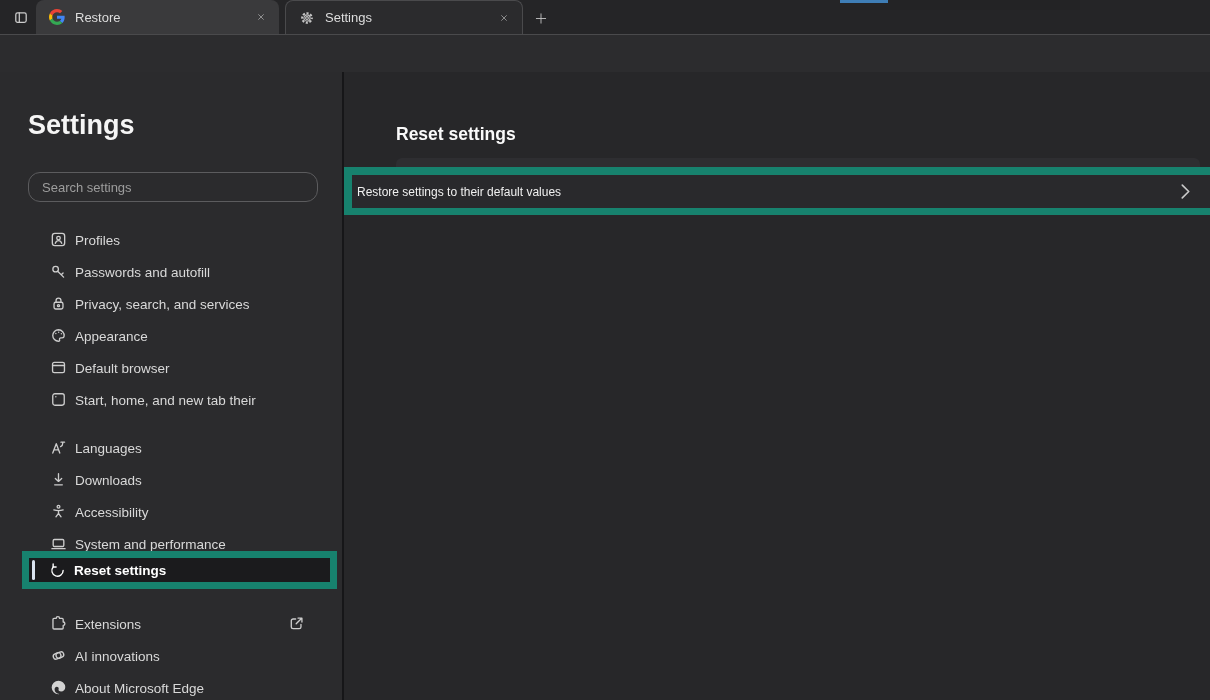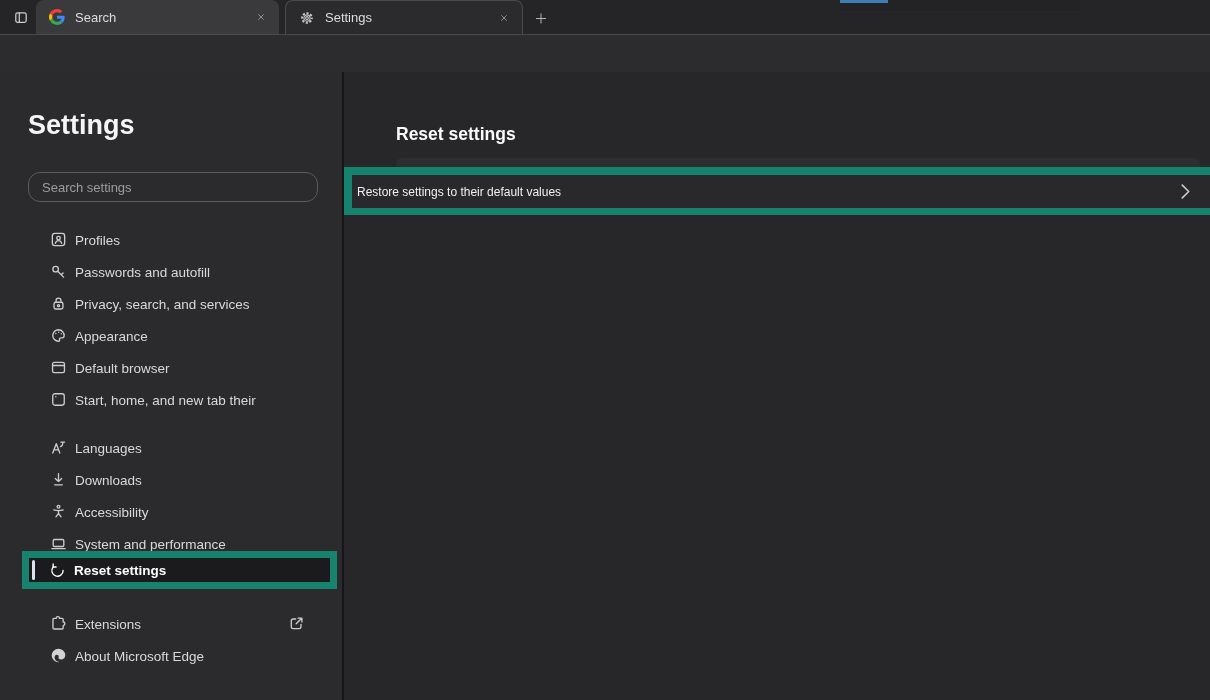--- a/index.html
+++ b/index.html
@@ -89,21 +89,21 @@
     </svg>
   </button>
 
   <div class="tab tab-google">
     <svg class="fav" width="16" height="16" viewBox="0 0 48 48">
       <path fill="#EA4335" d="M24 9.5c3.54 0 6.71 1.22 9.21 3.6l6.85-6.85C35.9 2.38 30.47 0 24 0 14.62 0 6.51 5.38 2.56 13.22l7.98 6.19C12.43 13.72 17.74 9.5 24 9.5z"></path>
       <path fill="#4285F4" d="M46.98 24.55c0-1.57-.15-3.09-.38-4.55H24v9.02h12.94c-.58 2.96-2.26 5.48-4.78 7.18l7.73 6c4.51-4.18 7.09-10.36 7.09-17.65z"></path>
       <path fill="#FBBC05" d="M10.53 28.59c-.48-1.45-.76-2.99-.76-4.59s.27-3.14.76-4.59l-7.98-6.19C.92 16.46 0 20.12 0 24c0 3.88.92 7.54 2.56 10.78l7.97-6.19z"></path>
       <path fill="#34A853" d="M24 48c6.48 0 11.93-2.13 15.89-5.81l-7.73-6c-2.15 1.45-4.92 2.3-8.16 2.3-6.26 0-11.57-4.22-13.47-9.91l-7.98 6.19C6.51 42.62 14.62 48 24 48z"></path>
     </svg>
-    <span class="tab-title">Search</span>
+    <span class="tab-title">Restore</span>
     <button class="tab-close">
       <svg class="ic" width="10" height="10" viewBox="0 0 10 10" style="stroke:#bfbfbf;stroke-width:1.1">
         <path d="M1 1l8 8M9 1L1 9"></path>
       </svg>
     </button>
   </div>
 
   <div class="tab tab-settings">
     <svg class="fav" width="16" height="16" viewBox="0 0 16 16">
       <circle cx="8" cy="8" r="4.9" fill="none" stroke="#c8c8c8" stroke-width="1.9" stroke-dasharray="2.2 1.64" stroke-dashoffset="1.1"></circle>
@@ -249,20 +249,27 @@
         <div class="item">
           <svg class="ic" width="17" height="17" viewBox="0 0 16 16">
             <path d="M5.8 3.2c0-.9.7-1.6 1.6-1.6S9 2.3 9 3.2h2.4c.55 0 1 .45 1 1v2.4c.9 0 1.6.7 1.6 1.6s-.7 1.6-1.6 1.6v2.4c0 .55-.45 1-1 1H3.8c-.55 0-1-.45-1-1V4.2c0-.55.45-1 1-1h2z"></path>
           </svg>
           <span class="lbl">Extensions</span>
           <svg class="ic ext" width="17" height="17" viewBox="0 0 16 16">
             <path d="M7.2 3.8H4.8A1.7 1.7 0 003.1 5.5v5.7a1.7 1.7 0 001.7 1.7h5.7a1.7 1.7 0 001.7-1.7V8.8M9.4 2.9h3.7v3.7M12.9 3.1L7.7 8.3"></path>
           </svg>
         </div>
         <div class="item">
+          <svg class="ic" width="17" height="17" viewBox="0 0 16 16">
+            <rect x="3" y="5.8" width="7.4" height="5.2" rx="2.6" transform="rotate(-22 6.7 8.4)"></rect>
+            <rect x="5.6" y="5" width="7.4" height="5.2" rx="2.6" transform="rotate(-22 9.3 7.6)"></rect>
+          </svg>
+          <span class="lbl">AI innovations</span>
+        </div>
+        <div class="item">
           <svg width="17" height="17" viewBox="0 0 16 16">
             <path fill="#d2d2d2" d="M8 1.6a6.4 6.4 0 016.38 5.9c0 2.6-1.7 4.3-4 4.3-1.4 0-2.4-.7-2.4-1.6 0-.4.2-.8.2-1.2 0-.9-.75-1.6-1.75-1.6-1.2 0-2.1 1-2.1 2.5 0 2.3 1.9 4 4.5 4.3a6.5 6.5 0 01-.83.05A6.45 6.45 0 011.55 8 6.45 6.45 0 018 1.6z"></path>
           </svg>
           <span class="lbl">About Microsoft Edge</span>
         </div>
       </div>
     </nav>
 
     <div class="sb-annot">
       <div class="sb-sel">

